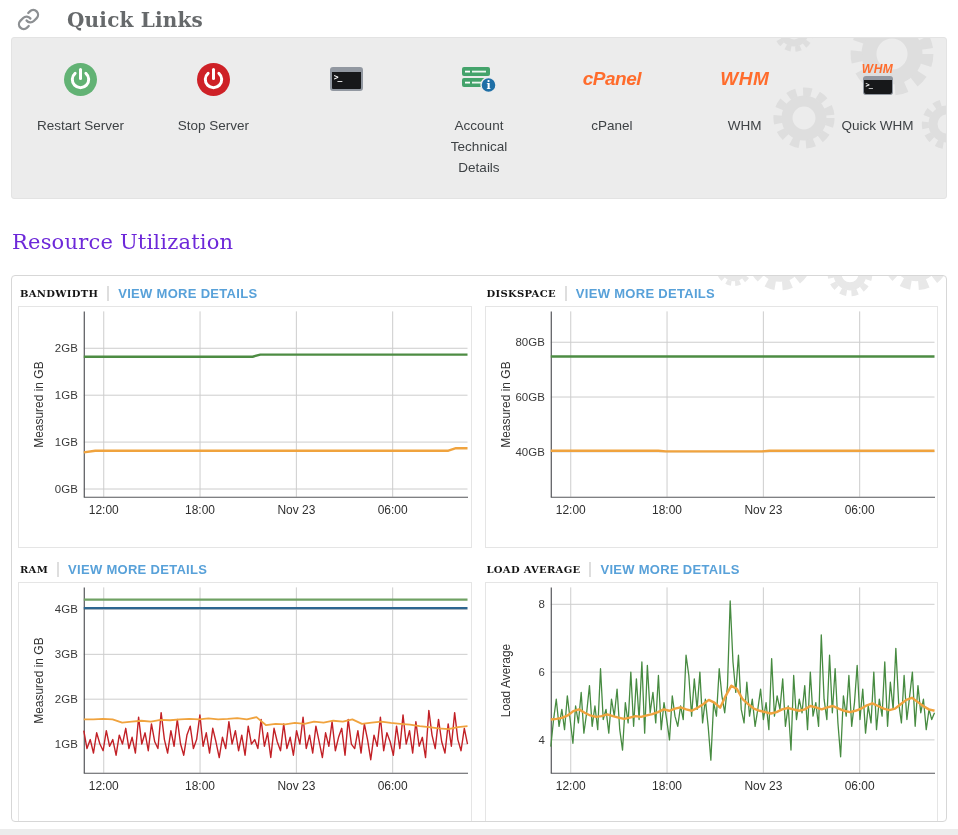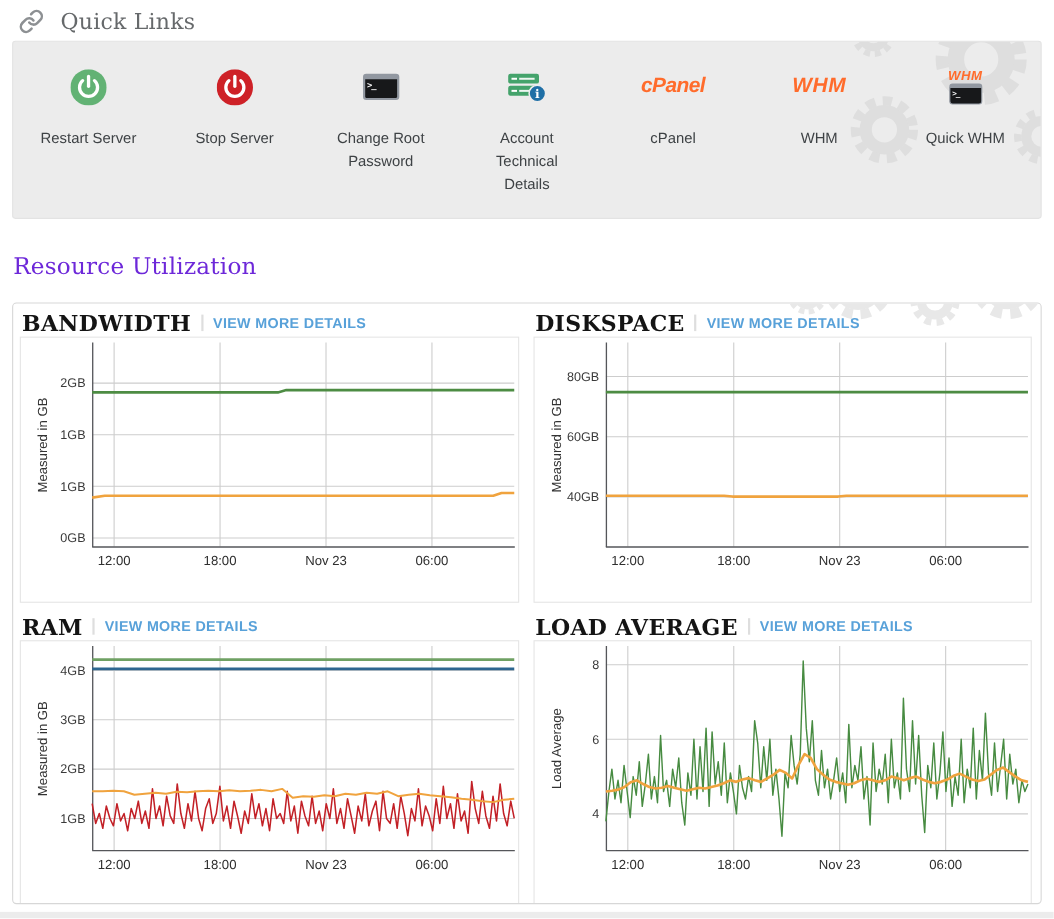--- a/index.html
+++ b/index.html
@@ -1,21 +1,21 @@
 <!DOCTYPE html>
 <html><head>
 <meta charset="utf-8">
 <style>
   html,body{margin:0;padding:0;}
   body{
     width:958px;height:835px;background:#fff;position:relative;overflow:hidden;
     font-family:"Liberation Sans",sans-serif;-webkit-font-smoothing:antialiased;
   }
   
-  .ql-title-row{display:flex;align-items:center;gap:15px;padding:8px 0 7px 17px;height:22px;}
+  .ql-title-row{display:flex;align-items:flex-start;gap:27px;padding:8px 0 7px 17px;height:22px;font-weight:bold;}
   .ql-title{font-family:"DejaVu Serif",serif;font-size:20px;color:#66696b;letter-spacing:.2px;}
   
   .ql-panel{
     margin:0 11px;height:162px;background:#ececec;border:1px solid #e3e3e3;border-radius:3px;
     position:relative;overflow:hidden;box-sizing:border-box;display:flex;padding:21px 2px 0 2px;
   }
   .ql-item{flex:1;text-align:center;position:relative;z-index:2;cursor:pointer;}
   .ql-iconbox{height:40px;display:flex;align-items:center;justify-content:center;margin-bottom:6px;}
   .ql-label{font-size:13.5px;color:#3e4245;line-height:21px;max-width:92px;margin:16px auto;}
   .term{width:33px;height:24px;background:#17181a;border:2px solid #9298a1;border-top:5px solid #9298a1;
@@ -40,21 +40,21 @@
   
   .section-title{font-family:"DejaVu Serif",serif;font-size:21px;color:#6d28d9;font-weight:400;
     margin:31px 0 0 12px;letter-spacing:.2px;}
   .charts-panel{
     margin:21px 11px 0;height:547px;background:#fff;border:1px solid #d7d7d7;border-radius:4px;
     position:relative;overflow:hidden;box-sizing:border-box;
   }
   .charts-grid{display:grid;grid-template-columns:1fr 1fr;column-gap:13px;row-gap:9px;
     padding:5px 8px 0 6px;position:relative;z-index:2;}
   .chart-header{display:flex;align-items:center;gap:9px;height:25px;padding-left:2px;}
-  .chart-title{font-family:"DejaVu Serif",serif;font-weight:700;font-size:20px;color:#141414;letter-spacing:.3px;}
+  .chart-title{font-family:"DejaVu Serif",serif;font-weight:700;font-size:10px;color:#141414;letter-spacing:.3px;}
   .vdiv{width:2px;height:15px;background:#dedede;}
   .view-more{font-size:13px;font-weight:700;color:#58a1d9;letter-spacing:.3px;text-decoration:none;cursor:pointer;}
   .chart-box{border:1px solid #e5e5e5;height:240px;background:#fff;}
   .chart-box svg{display:block;}
   .chart-box text{font-family:"Liberation Sans",sans-serif;}
   .bottom-strip{position:absolute;left:0;right:0;bottom:0;height:6px;background:#ececec;}
 </style>
 </head>
 <body>
 
@@ -104,21 +104,20 @@
     </div>
     <div class="ql-label">Stop Server</div>
   </div>
 
   <div class="ql-item">
     <div class="ql-iconbox">
       <div class="term">
           <span>&gt;_</span>
         </div>
     </div>
-    <div class="ql-label">Change Root Password</div>
   </div>
 
   <div class="ql-item">
     <div class="ql-iconbox">
       <svg width="36" height="27" viewBox="0 0 36 27">
         <rect x="1" y="1" width="28" height="9" rx="2" fill="#44a36b"></rect>
         <rect x="1" y="12" width="28" height="9" rx="2" fill="#44a36b"></rect>
         <rect x="4" y="4.7" width="5" height="1.8" fill="#fff"></rect>
         <rect x="11" y="4.7" width="14" height="1.8" fill="#fff" opacity=".9"></rect>
         <rect x="4" y="15.7" width="5" height="1.8" fill="#fff"></rect>

